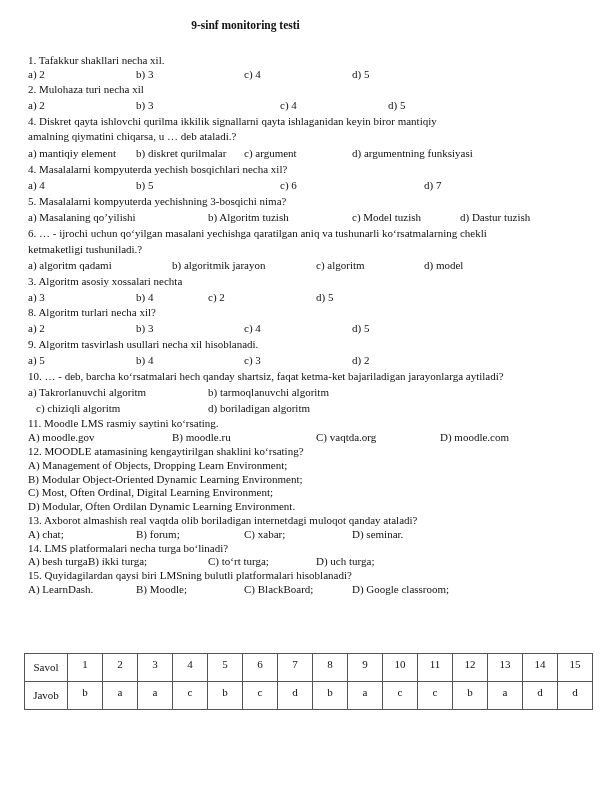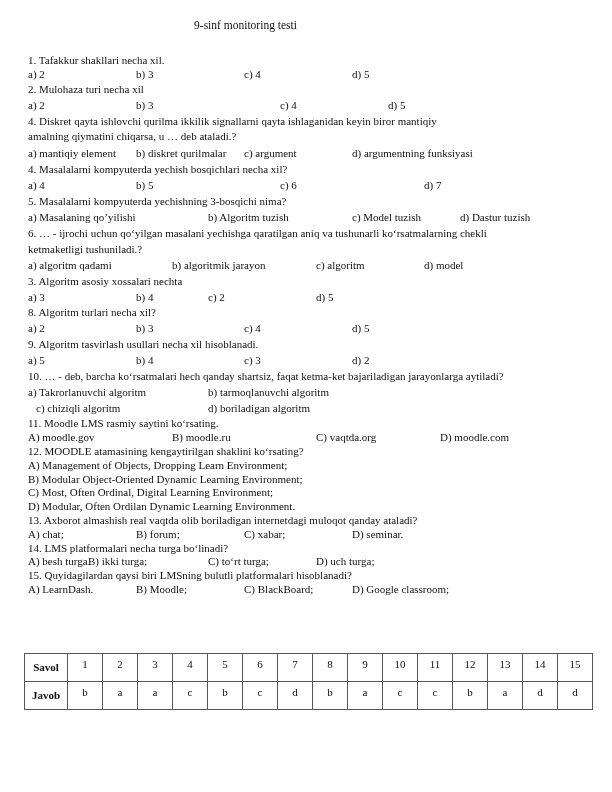--- a/index.html
+++ b/index.html
@@ -1,23 +1,23 @@
 <!DOCTYPE html>
 <html><head>
 <meta charset="utf-8">
 <style>
   html, body { margin: 0; padding: 0; background: #ffffff; }
   body { width: 612px; height: 792px; position: relative; overflow: hidden;
          font-family: "Liberation Serif", serif; color: #111; font-size: 11px; }
-  .title { position: absolute; top: 19px; left: 0; width: 491px; text-align: center; font-size: 11.5px; }
+  .title { position: absolute; top: 19px; left: 0; width: 491px; text-align: center; font-size: 11.5px; font-weight: bold; }
   .line { position: absolute; left: 28px; height: 14px; line-height: 14px; white-space: nowrap; font-size: 11px; }
   .opt { position: absolute; top: 0; white-space: nowrap; }
   table.key { position: absolute; left: 24px; top: 653px; width: 569px; border-collapse: collapse; table-layout: fixed; font-size: 11px; }
   table.key td { border: 1px solid #555; text-align: center; vertical-align: top; padding-top: 4px; height: 22px; }
-  table.key td.hdr { width: 36px; vertical-align: middle; padding-top: 0; font-weight: bold; }
+  table.key td.hdr { width: 36px; vertical-align: middle; padding-top: 0; }
   table.key tr.ans td { height: 22px; }
 </style>
 </head>
 <body>
 
 <div class="title">9-sinf monitoring testi</div>
 
 <div class="line" style="top:53px">1. Tafakkur shakllari necha xil.</div>
 <div class="line" style="top:67px">
   <span class="opt" style="left:0">a) 2</span>

